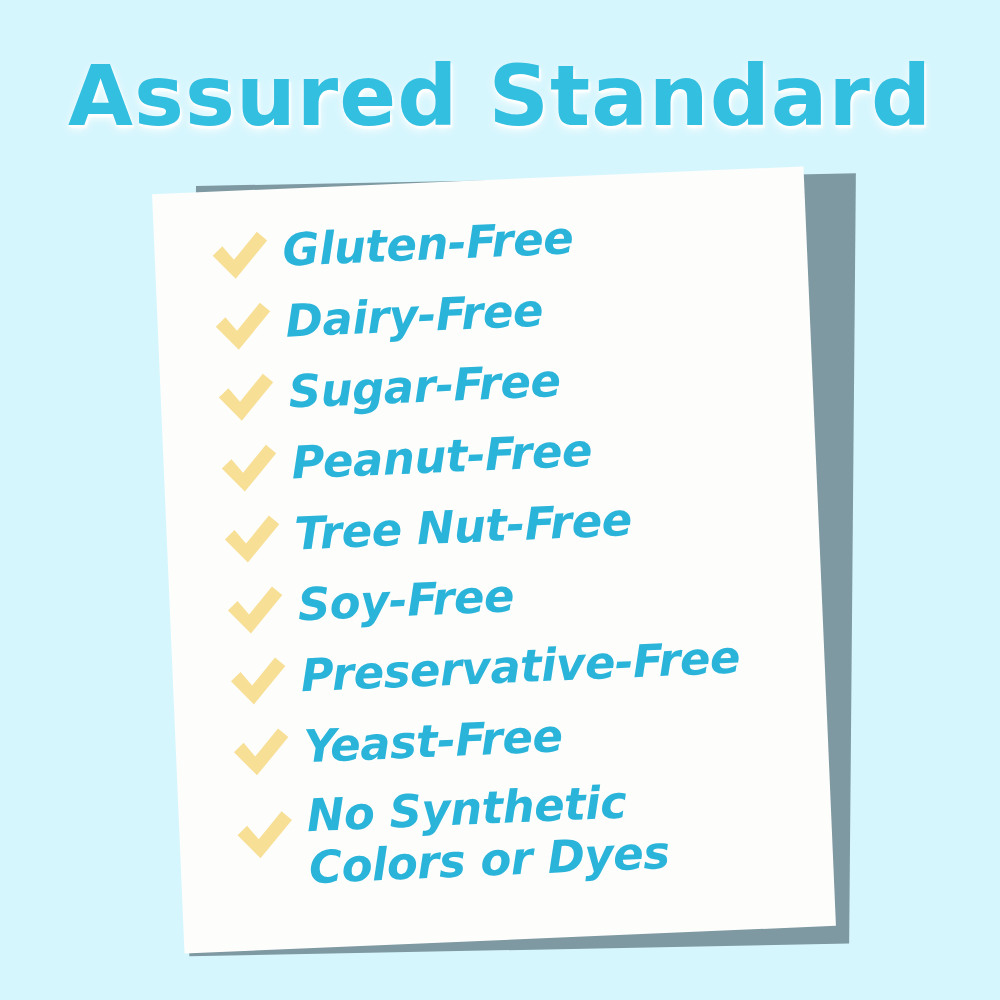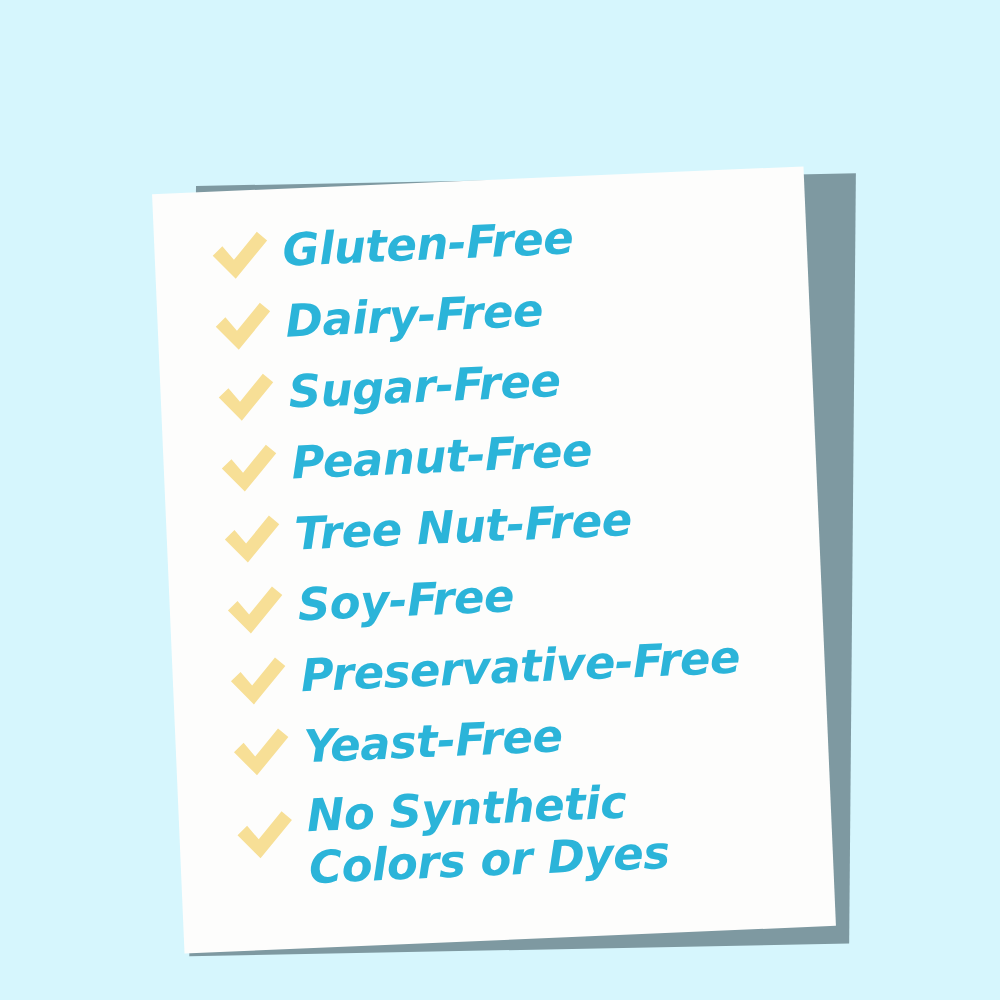--- a/index.html
+++ b/index.html
@@ -109,20 +109,21 @@
     letter-spacing: -0.5px;
   }
   .row.two-line .label { line-height: 52px; }
   .row.two-line .check { margin-top: 14px; }
 </style>
 </head>
 <body>
 
 <div id="poster">
 
+  <div id="title">Assured Standard</div>
 
   <div id="paper-wrap">
 
     <div id="paper-shadow"></div>
 
     <div id="paper">
 
       <div id="list">
 
         <div class="row">

